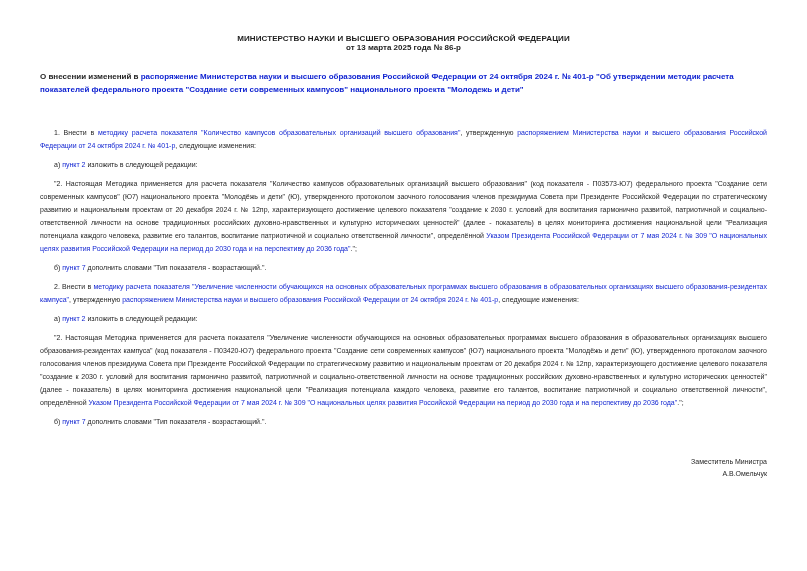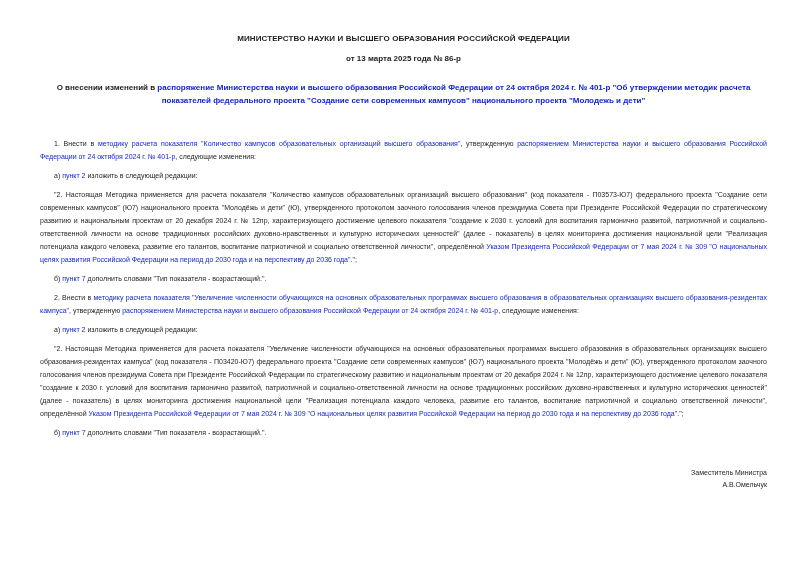--- a/index.html
+++ b/index.html
@@ -9,24 +9,23 @@
     position: relative;
     width: 807px; height: 571px;
     background: var(--page);
     font-family: "Liberation Sans", sans-serif;
     color: var(--ink);
     overflow: hidden;
   }
   .doc-header { text-align:center; font-weight:bold; }
   .ministry   { padding-top:34px; font-size:8px; letter-spacing:.1px; }
   .doc-type   { margin-top:15px;  font-size:8px; }
-  .date-num   { margin-top:11px;  font-size:8px; }
+  .date-num   {  font-size:8px; }
   .doc-title  {
     margin: 18px 40px 0 40px;
-    text-align:center;
     font-weight:bold;
     font-size:8px;
     line-height:13px;
   }
   .doc-title .lnk { color: var(--link); }
   .doc-body {
     margin: 30px 40px 0 40px;
     font-size:7px;
     line-height:13px;
     text-align: justify;

